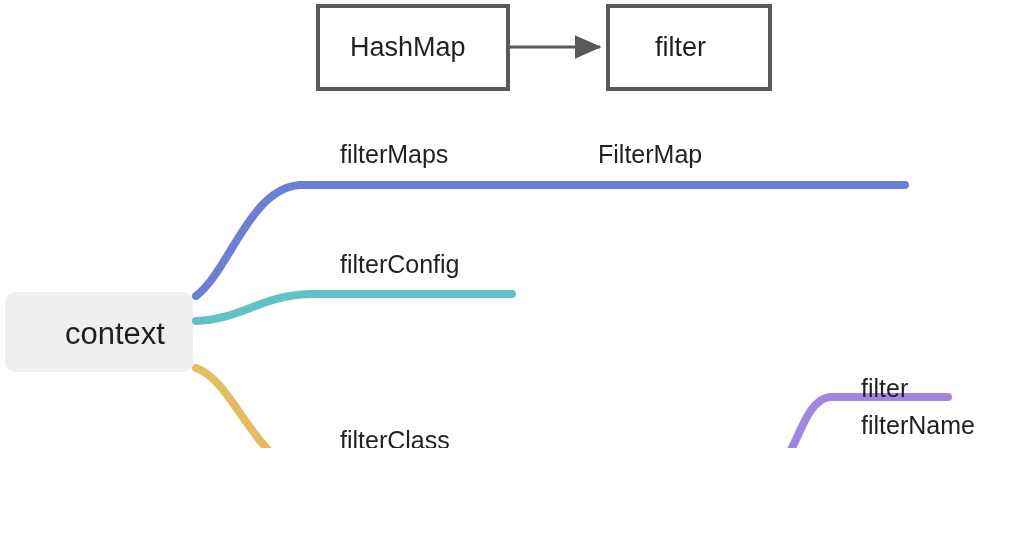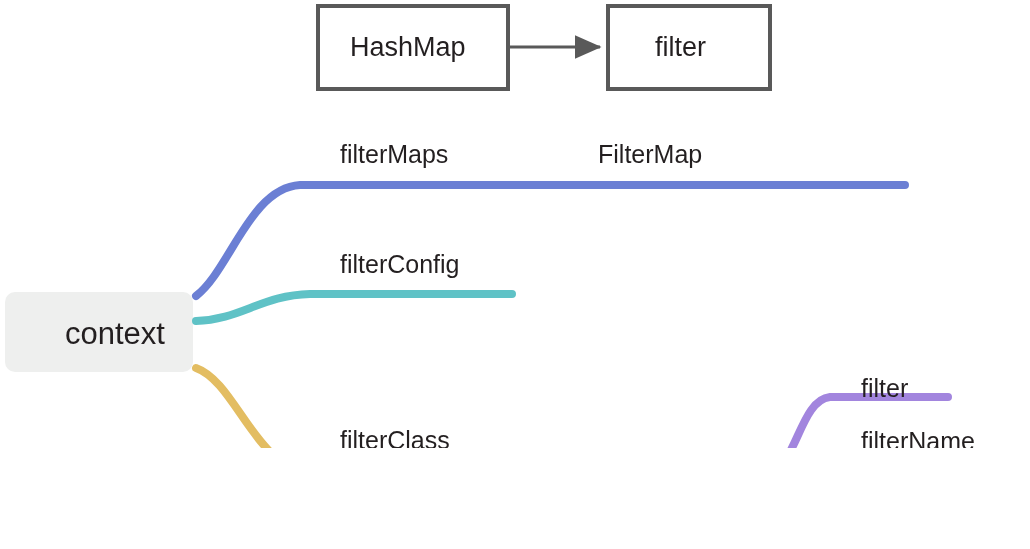--- a/index.html
+++ b/index.html
@@ -83,15 +83,15 @@
   <div class="node-label root-label" style="left:41px; top:318px;margin-left:24px;">context</div>
 
   <div class="node-label branch-label" style="left:340px; top:142px;">filterMaps</div>
   <div class="node-label branch-label" style="left:598px; top:142px;">FilterMap</div>
 
   <div class="node-label branch-label" style="left:340px; top:252px;">filterConfig</div>
 
   <div class="node-label branch-label" style="left:340px; top:428px;">filterClass</div>
 
   <div class="node-label branch-label" style="left:861px; top:376px;">filter</div>
-  <div class="node-label branch-label" style="left:861px; top:429px;">filterName</div>
+  <div class="node-label branch-label" style="left:861px; top:413px;">filterName</div>
 
 </div>
 
 </body></html>

